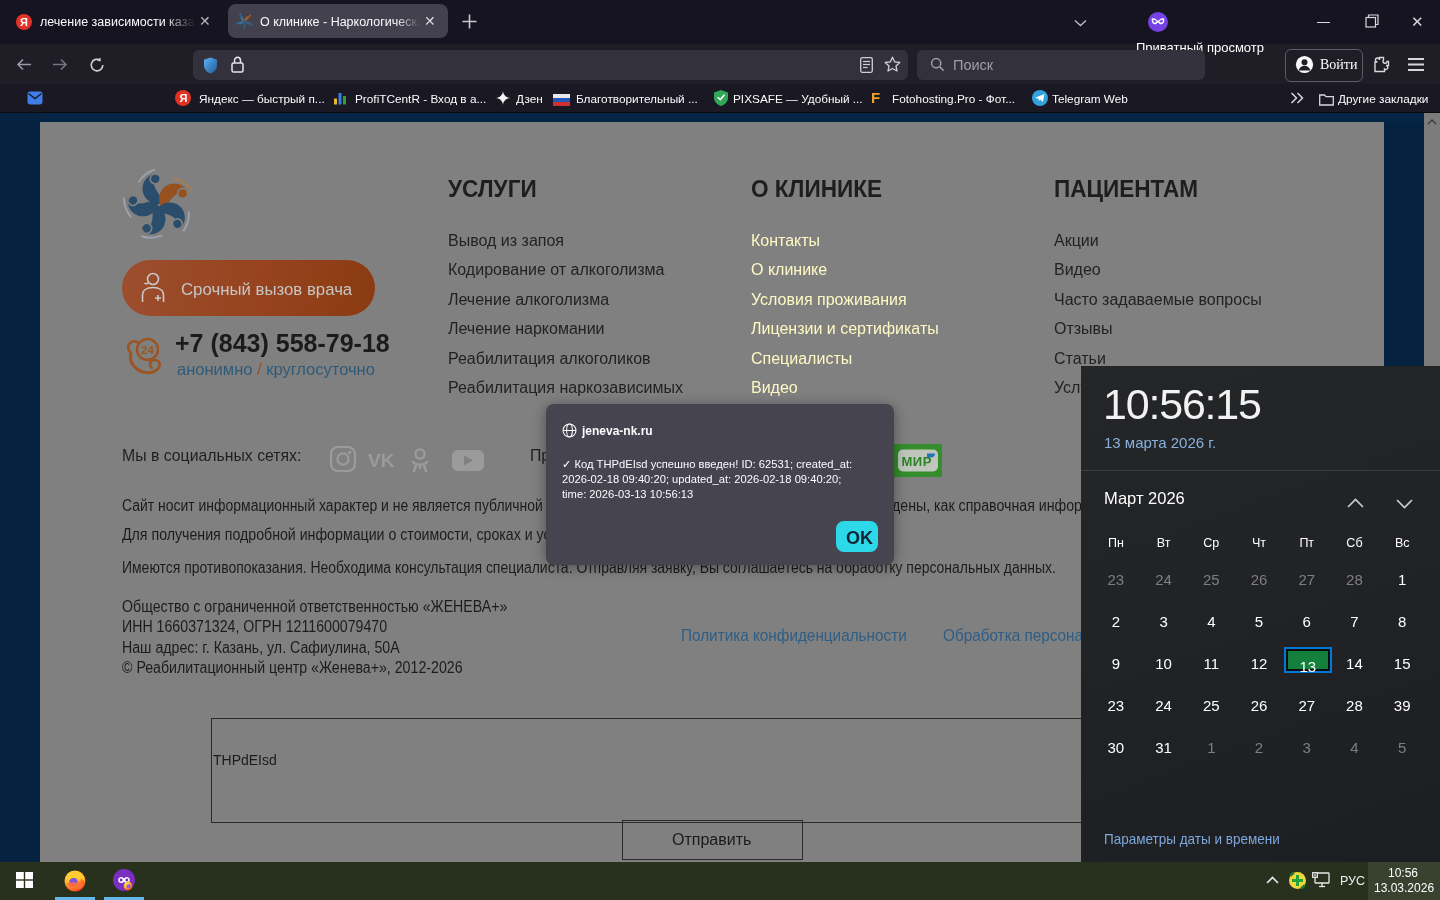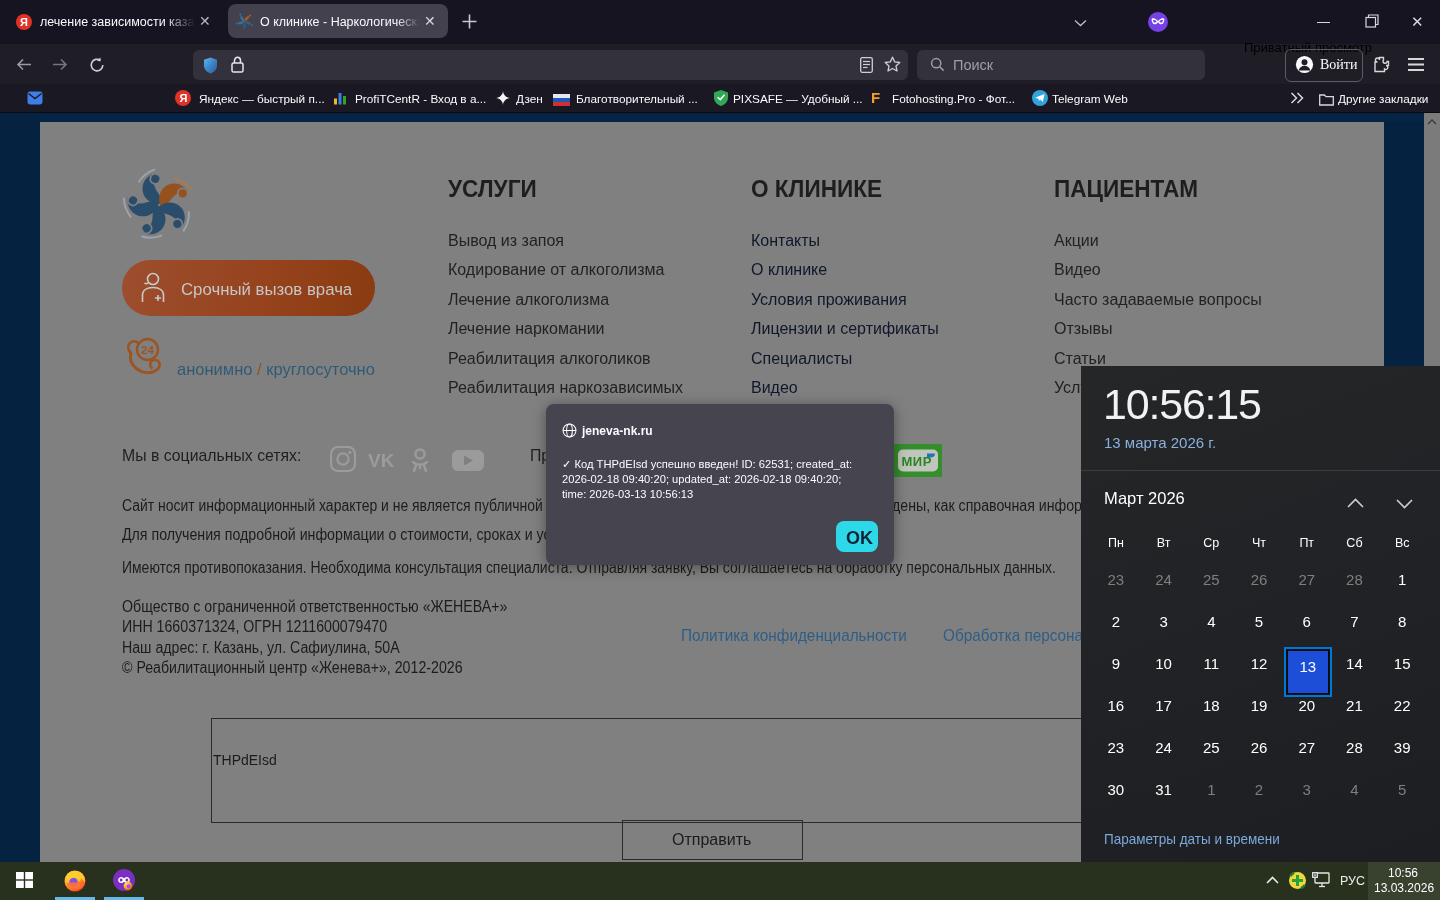--- a/index.html
+++ b/index.html
@@ -55,21 +55,21 @@
 
   <svg class="abs" style="left:1074px;top:19px;" width="13" height="8" viewBox="0 0 13 8">
       <polyline points="1,1.5 6.5,6.5 12,1.5" fill="none" stroke="#bfbec7" stroke-width="1.3"></polyline>
     </svg>
   <div class="abs" style="left:1148px;top:12px;width:20px;height:20px;">
     <svg width="20" height="20" viewBox="0 0 22 22">
         <circle cx="11" cy="11" r="11" fill="#7542e5"></circle>
         <path d="M4 8.2 C4 7.4 4.8 6.8 6 7 C8 7.4 9.4 8.4 11 10 C12.6 8.4 14 7.4 16 7 C17.2 6.8 18 7.4 18 8.2 C18 11.4 16.4 13.6 14.4 13.6 C13 13.6 12 12.4 11 11.2 C10 12.4 9 13.6 7.6 13.6 C5.6 13.6 4 11.4 4 8.2 Z M7.4 11.8 C8.2 11.8 9 11 9.6 10.2 C8.6 9.3 7.6 8.7 6.5 8.6 C5.9 8.6 5.6 8.9 5.6 9.4 C5.7 10.8 6.5 11.8 7.4 11.8 Z M14.6 11.8 C15.5 11.8 16.3 10.8 16.4 9.4 C16.4 8.9 16.1 8.6 15.5 8.6 C14.4 8.7 13.4 9.3 12.4 10.2 C13 11 13.8 11.8 14.6 11.8 Z" fill="#fff"></path>
       </svg>
   </div>
-  <div class="tx" style="left:1244px;top:15px;font-size:13px;color:#000000;margin-top:25px;">Приватный просмотр</div>
+  <div class="tx" style="left:1136px;top:15px;font-size:13px;color:#ffffff;margin-top:25px;">Приватный просмотр</div>
   <div class="abs" style="left:1317px;top:22px;width:13px;height:1.3px;background:#d7d7dc;"></div>
   <svg class="abs" style="left:1365px;top:14px;" width="14" height="14" viewBox="0 0 14 14">
       <rect x="1" y="3.5" width="9.5" height="9.5" fill="none" stroke="#d7d7dc" stroke-width="1.2"></rect>
       <path d="M3.5 3.5 V1 H13 V10.5 H10.5" fill="none" stroke="#d7d7dc" stroke-width="1.2"></path>
     </svg>
   <div class="tx" style="left:1411px;top:13px;font-size:15px;color:#d7d7dc;">✕</div>
 
   <svg class="abs" style="left:16px;top:58px;" width="16" height="13" viewBox="0 0 16 13">
       <path d="M15 6.5 H2 M7 1.5 L2 6.5 L7 11.5" fill="none" stroke="#9b9aa4" stroke-width="1.6"></path>
     </svg>
@@ -239,28 +239,29 @@
     <svg width="46" height="46" viewBox="0 0 46 46">
         <g stroke="#9c5422" fill="none">
           <path d="M12 21 C10 27 13 33 18 37 C23 41 31 42 36 39" stroke-width="3" stroke-linecap="round"></path>
           <path d="M12 21 C9 19 8 14 11 11 C14 8 18 9 20 12 C21.5 14.5 20 17.5 17.5 18.5" stroke-width="2.6" stroke-linejoin="round"></path>
           <path d="M36 39 C40 37 42 33 40 30 C38 27 33 27.5 31.5 30.5 C30.5 33 31.5 35.5 33.5 36.5" stroke-width="2.6" stroke-linejoin="round"></path>
           <circle cx="28.5" cy="17.5" r="10.5" stroke-width="2.4" fill="#808080"></circle>
         </g>
         <text x="28.5" y="22" text-anchor="middle" font-family="Liberation Sans,sans-serif" font-size="11.5" font-weight="bold" fill="#9c5422">24</text>
       </svg>
   </div>
+  <div class="tx" style="left:175px;top:329px;font-size:25px;font-weight:bold;color:#1b1b1b;">+7 (843) 558-79-18</div>
   <div class="tx" style="left:177px;top:360px;font-size:16.5px;color:#2f5a77;">анонимно <span style="color:#935020;">/</span> круглосуточно</div>
 
   <div class="tx" style="left:448px;top:175px;font-size:24px;font-weight:bold;color:#1e1e1e;transform:scaleX(0.94);transform-origin:0 0;">УСЛУГИ</div>
   <div class="tx" style="left:751px;top:175px;font-size:24px;font-weight:bold;color:#1e1e1e;transform:scaleX(0.94);transform-origin:0 0;">О КЛИНИКЕ</div>
   <div class="tx" style="left:1054px;top:175px;font-size:24px;font-weight:bold;color:#1e1e1e;transform:scaleX(0.94);transform-origin:0 0;">ПАЦИЕНТАМ</div>
 
   <div class="tx" style="left:448px;top:226px;font-size:16px;line-height:29.4px;color:#222;">Вывод из запоя<br>Кодирование от алкоголизма<br>Лечение алкоголизма<br>Лечение наркомании<br>Реабилитация алкоголиков<br>Реабилитация наркозависимых</div>
-  <div class="tx" style="left:751px;top:226px;font-size:16px;line-height:29.4px;color:#0f172a;">Контакты<br>О клинике<br>Условия проживания<br>Лицензии и сертификаты<br>Специалисты<br>Видео</div>
+  <div class="tx" style="left:751px;top:226px;font-size:16px;line-height:29.4px;color:#fef9c3;">Контакты<br>О клинике<br>Условия проживания<br>Лицензии и сертификаты<br>Специалисты<br>Видео</div>
   <div class="tx" style="left:1054px;top:226px;font-size:16px;line-height:29.4px;color:#222;">Акции<br>Видео<br>Часто задаваемые вопросы<br>Отзывы<br>Статьи<br>Услуги и цены</div>
 
   <div class="tx" style="left:122px;top:446px;font-size:17px;color:#1f1f1f;transform:scaleX(0.93);transform-origin:0 0;">Мы в социальных сетях:</div>
   <div class="abs" id="socials" style="left:330px;top:446px;width:160px;height:28px;">
     <svg width="160" height="28" viewBox="0 0 160 28" fill="none">
       <rect x="1" y="1" width="24" height="24" rx="7" stroke="#9b9b9b" stroke-width="2.2"></rect>
         <circle cx="13" cy="13" r="5.6" stroke="#9b9b9b" stroke-width="2.2"></circle>
         <circle cx="19.8" cy="6.4" r="1.6" fill="#9b9b9b"></circle>
       <text x="38" y="21" font-family="Liberation Sans,sans-serif" font-size="19" font-weight="bold" fill="#9b9b9b">VK</text>
       <g stroke="#9b9b9b">
@@ -354,33 +355,24 @@
         <div>6</div>
         <div>7</div>
         <div>8</div>
       </div>
     <div class="crow" style="margin-left:11px;">
         <div>9</div>
         <div>10</div>
         <div>11</div>
         <div>12</div>
         <div style="position:relative;">
-          <span style="position:absolute;left:3px;top:5.5px;width:44px;height:46px;background:#1d4ed8;border:2.5px solid #0d0d0d;box-shadow:0 0 0 2px #0078d7;box-sizing:border-box;line-height:32px;display:block;">13</span>
+          <span style="position:absolute;left:3px;top:5.5px;width:44px;height:22px;background:#15803d;border:2.5px solid #0d0d0d;box-shadow:0 0 0 2px #0078d7;box-sizing:border-box;line-height:32px;display:block;">13</span>
         </div>
         <div>14</div>
         <div>15</div>
-      </div>
-    <div class="crow" style="margin-left:11px;">
-        <div>16</div>
-        <div>17</div>
-        <div>18</div>
-        <div>19</div>
-        <div>20</div>
-        <div>21</div>
-        <div>22</div>
       </div>
     <div class="crow" style="margin-left:11px;">
         <div>23</div>
         <div>24</div>
         <div>25</div>
         <div>26</div>
         <div>27</div>
         <div>28</div>
         <div>39</div>
       </div>

